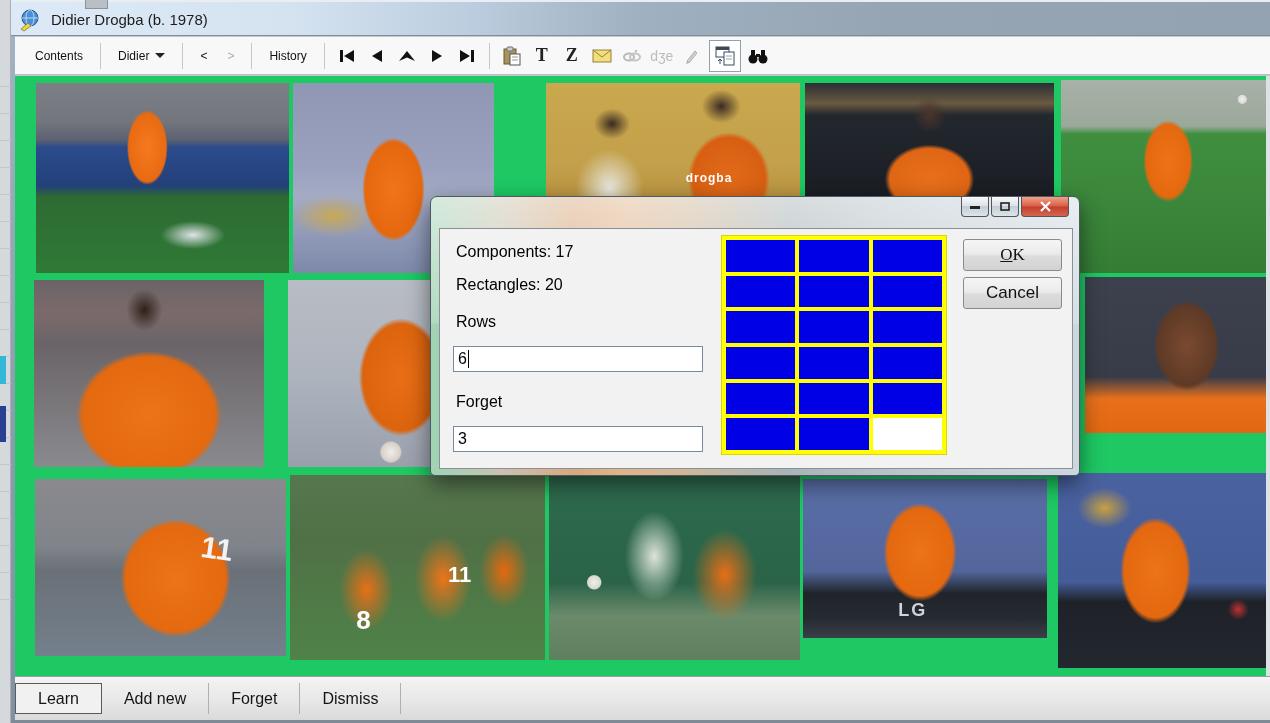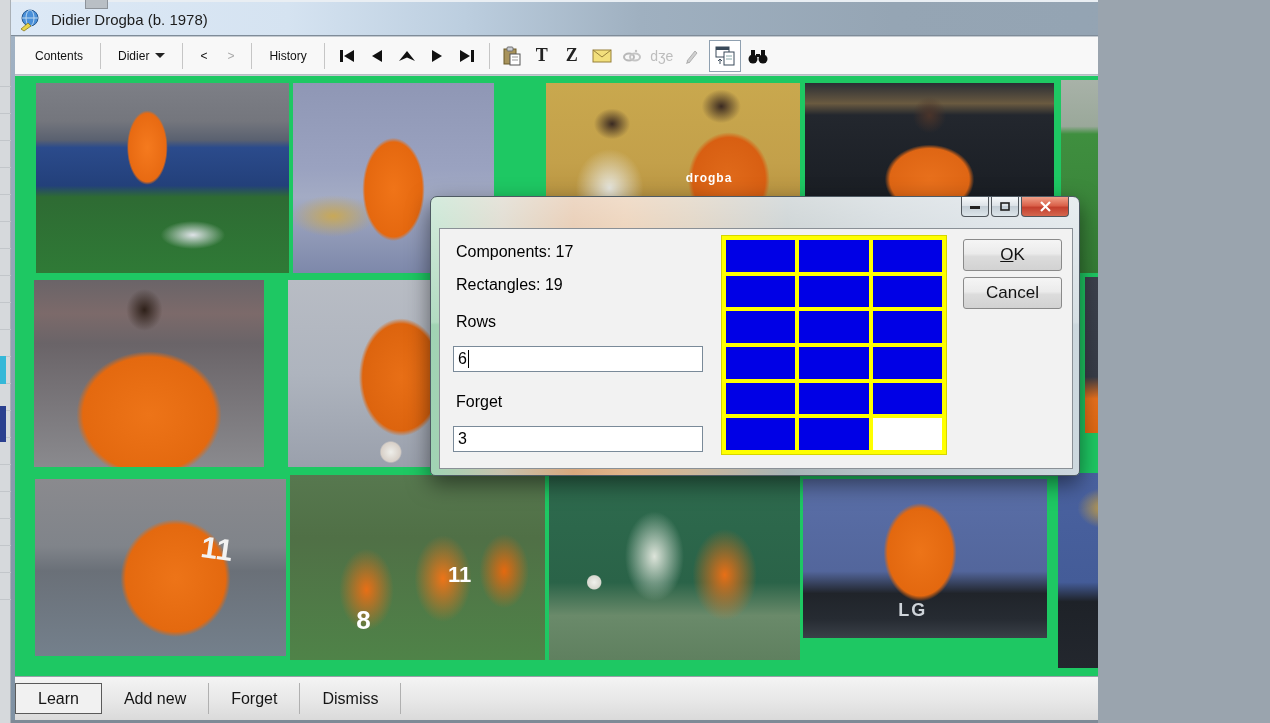--- a/index.html
+++ b/index.html
@@ -1,17 +1,17 @@
 <!DOCTYPE html>
 <html><head>
 <meta charset="utf-8">
 <style>
   html,body{margin:0;padding:0;background:#9aa4ae;}
   *{box-sizing:border-box;}
-  .screen{position:relative;width:1098px;height:723px;overflow:hidden;
+  .screen{position:relative;width:1270px;height:723px;overflow:hidden;
           font-family:"Liberation Sans","DejaVu Sans",sans-serif;background:#c3c9cf;}
 
   
   .behind-left{position:absolute;left:0;top:0;width:11px;height:723px;background:#d6d9dc;
      border-right:1px solid #aab0b6;}
   .behind-left .lines{position:absolute;left:0;top:60px;width:11px;height:560px;
      background:repeating-linear-gradient(180deg,rgba(0,0,0,0) 0 26px,#c2c6ca 26px 27px);}
   .patch-cyan{position:absolute;left:0;top:356px;width:6px;height:28px;background:#35b8d8;}
   .patch-blue{position:absolute;left:0;top:406px;width:6px;height:36px;background:#2a3f8f;}
   .behind-tab{position:absolute;left:85px;top:0;width:23px;height:9px;background:#b9bfc5;
@@ -148,21 +148,21 @@
      font-size:16px;color:#000;display:flex;align-items:center;padding-left:4px;}
   .tb-rows{left:13px;top:117px;}
   .tb-cols{left:13px;top:197px;}
   .caret{width:1px;height:18px;background:#000;margin-left:1px;}
   .tile-grid{position:absolute;left:281px;top:6px;width:226px;height:220px;display:grid;
      gap:4px;padding:4px;border:1px solid #d6d600;}
   .tile-grid .cell{width:100%;height:100%;}
   .dlgbtn{position:absolute;width:99px;height:32px;font-size:17px;color:#111;font-family:inherit;
      background:linear-gradient(180deg,#f5f5f5 0%,#ebebeb 45%,#dcdcdc 55%,#d2d2d2 100%);
      border:1px solid #8a8a8a;border-radius:3px;cursor:default;}
-  .btn-ok{left:523px;top:10px;}
+  .btn-ok{left:523px;top:10px;font-family:Liberation Serif, serif;}
   .btn-cancel{left:523px;top:48px;}
   .accel{text-decoration:underline;}
 </style>
 </head>
 <body>
 
 <div class="screen">
 
   <div class="behind-left">
     <div class="lines"></div>
@@ -325,21 +325,21 @@
       <button class="capbtn closeb">
         <svg width="11" height="11" viewBox="0 0 11 11">
           <line x1="1" y1="1" x2="10" y2="10" stroke="#fff" stroke-width="2.2"></line>
           <line x1="10" y1="1" x2="1" y2="10" stroke="#fff" stroke-width="2.2"></line>
           </svg>
       </button>
     </div>
 
     <div class="dlg-client">
       <span class="dlg-label lbl-components">Components: 17</span>
-      <span class="dlg-label lbl-rectangles">Rectangles: 19</span>
+      <span class="dlg-label lbl-rectangles">Rectangles: 20</span>
       <span class="dlg-label lbl-rows">Rows</span>
       <div class="textbox tb-rows">
         <span>6</span>
         <span class="caret"></span>
       </div>
       <span class="dlg-label lbl-columns">Forget</span>
       <div class="textbox tb-cols">
         <span>3</span>
       </div>
       <div class="tile-grid" style="grid-template-columns: repeat(3, 1fr); grid-template-rows: repeat(6, 1fr); background: rgb(255, 255, 0);">

